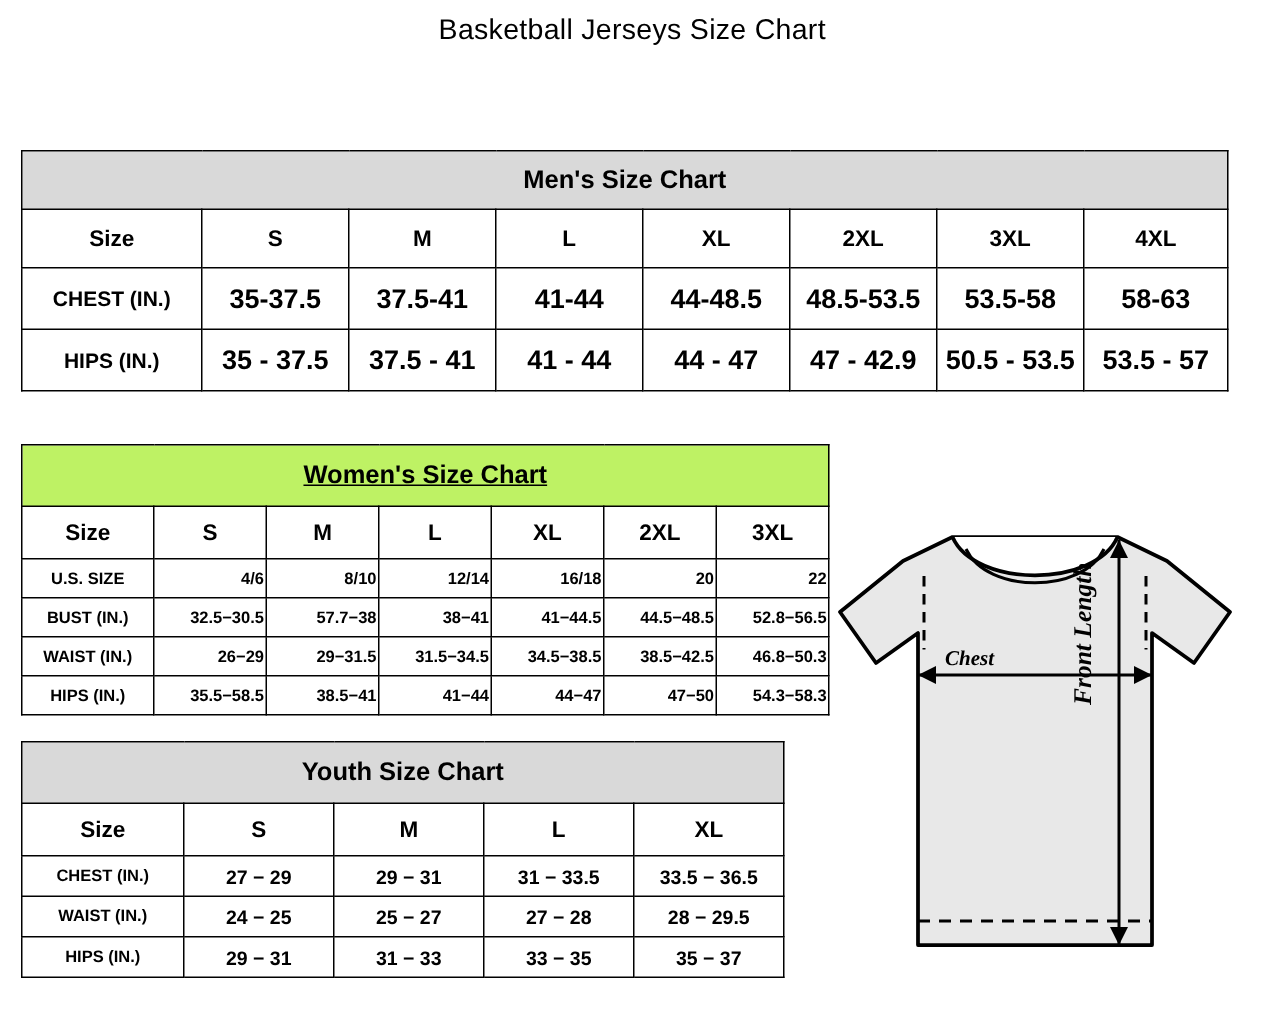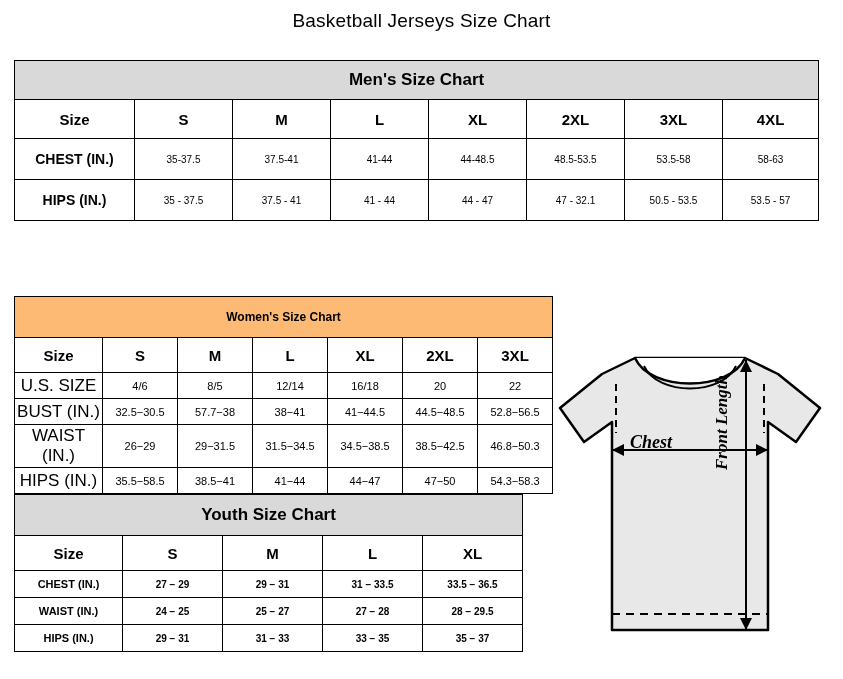--- a/index.html
+++ b/index.html
@@ -37,69 +37,71 @@
     background: #ffffff;
   }
 
   
   .mens-wrap {
     position: absolute;
     left: 14px;
     top: 60px;
     width: 804px;
   }
-  .mens-table { width: 804px; }
+  .mens-table { width: 804px; margin-top: 40px; }
   .mens-table .cap {
     background: #d9d9d9;
     font-size: 17px;
     font-weight: bold;
     height: 36px;
   }
   .mens-table .hdr td {
     font-size: 15px;
     font-weight: bold;
     height: 36px;
   }
   .mens-table td.rowlabel {
     font-size: 14px;
     font-weight: bold;
     height: 38px;
   }
   .mens-table td.val {
-    font-size: 10px;
-    font-weight: normal;
+    font-size: 18px;
+    font-weight: bold;
   }
 
   
   .womens-wrap {
     position: absolute;
     left: 14px;
     top: 296px;
     width: 538px;
   }
   .womens-table { width: 538px; }
   .womens-table .cap {
-    background: #fdba74;
-    font-size: 12px;
+    background: #bef264;
+    font-size: 17px;
     font-weight: bold;
     height: 38px;
+    text-decoration: underline;
   }
   .womens-table .hdr td {
     font-size: 15px;
     font-weight: bold;
     height: 32px;
   }
   .womens-table td.rowlabel {
-    font-size: 17px;
-    font-weight: normal;
+    font-size: 11px;
+    font-weight: bold;
     height: 23px;
   }
   .womens-table td.val {
     font-size: 11px;
-    font-weight: normal;
+    font-weight: bold;
+    text-align: right;
   }
 
   
   .youth-wrap {
     position: absolute;
     left: 14px;
     top: 494px;
     width: 508px;
   }
   .youth-table { width: 508px; }
@@ -113,38 +115,38 @@
     font-size: 15px;
     font-weight: bold;
     height: 32px;
   }
   .youth-table td.rowlabel {
     font-size: 11px;
     font-weight: bold;
     height: 24px;
   }
   .youth-table td.val {
-    font-size: 10px;
+    font-size: 13px;
     font-weight: bold;
   }
 
   
   .shirt-wrap {
     position: absolute;
     left: 540px;
     top: 330px;
     width: 300px;
     height: 340px;
   }
   .shirt-wrap svg { display: block; }
   .lbl-chest {
     position: absolute;
     left: 630px;
     top: 432px;
-    font-size: 18px;
+    font-size: 14px;
     font-weight: bold;
     font-style: italic;
     font-family: "Liberation Serif", serif;
   }
   .lbl-front {
     position: absolute;
     left: 712px;
     top: 470px;
     font-size: 17px;
     font-weight: bold;
@@ -195,21 +197,21 @@
         <td class="val">48.5-53.5</td>
         <td class="val">53.5-58</td>
         <td class="val">58-63</td>
       </tr>
       <tr>
         <td class="rowlabel">HIPS (IN.)</td>
         <td class="val">35 - 37.5</td>
         <td class="val">37.5 - 41</td>
         <td class="val">41 - 44</td>
         <td class="val">44 - 47</td>
-        <td class="val">47 - 32.1</td>
+        <td class="val">47 - 42.9</td>
         <td class="val">50.5 - 53.5</td>
         <td class="val">53.5 - 57</td>
       </tr>
     </tbody>
   </table>
 </div>
 
 <div class="womens-wrap">
   <table class="womens-table">
     <colgroup>
@@ -230,21 +232,21 @@
         <td>S</td>
         <td>M</td>
         <td>L</td>
         <td>XL</td>
         <td>2XL</td>
         <td>3XL</td>
       </tr>
       <tr>
         <td class="rowlabel">U.S. SIZE</td>
         <td class="val">4/6</td>
-        <td class="val">8/5</td>
+        <td class="val">8/10</td>
         <td class="val">12/14</td>
         <td class="val">16/18</td>
         <td class="val">20</td>
         <td class="val">22</td>
       </tr>
       <tr>
         <td class="rowlabel">BUST  (IN.)</td>
         <td class="val">32.5−30.5</td>
         <td class="val">57.7−38</td>
         <td class="val">38−41</td>

